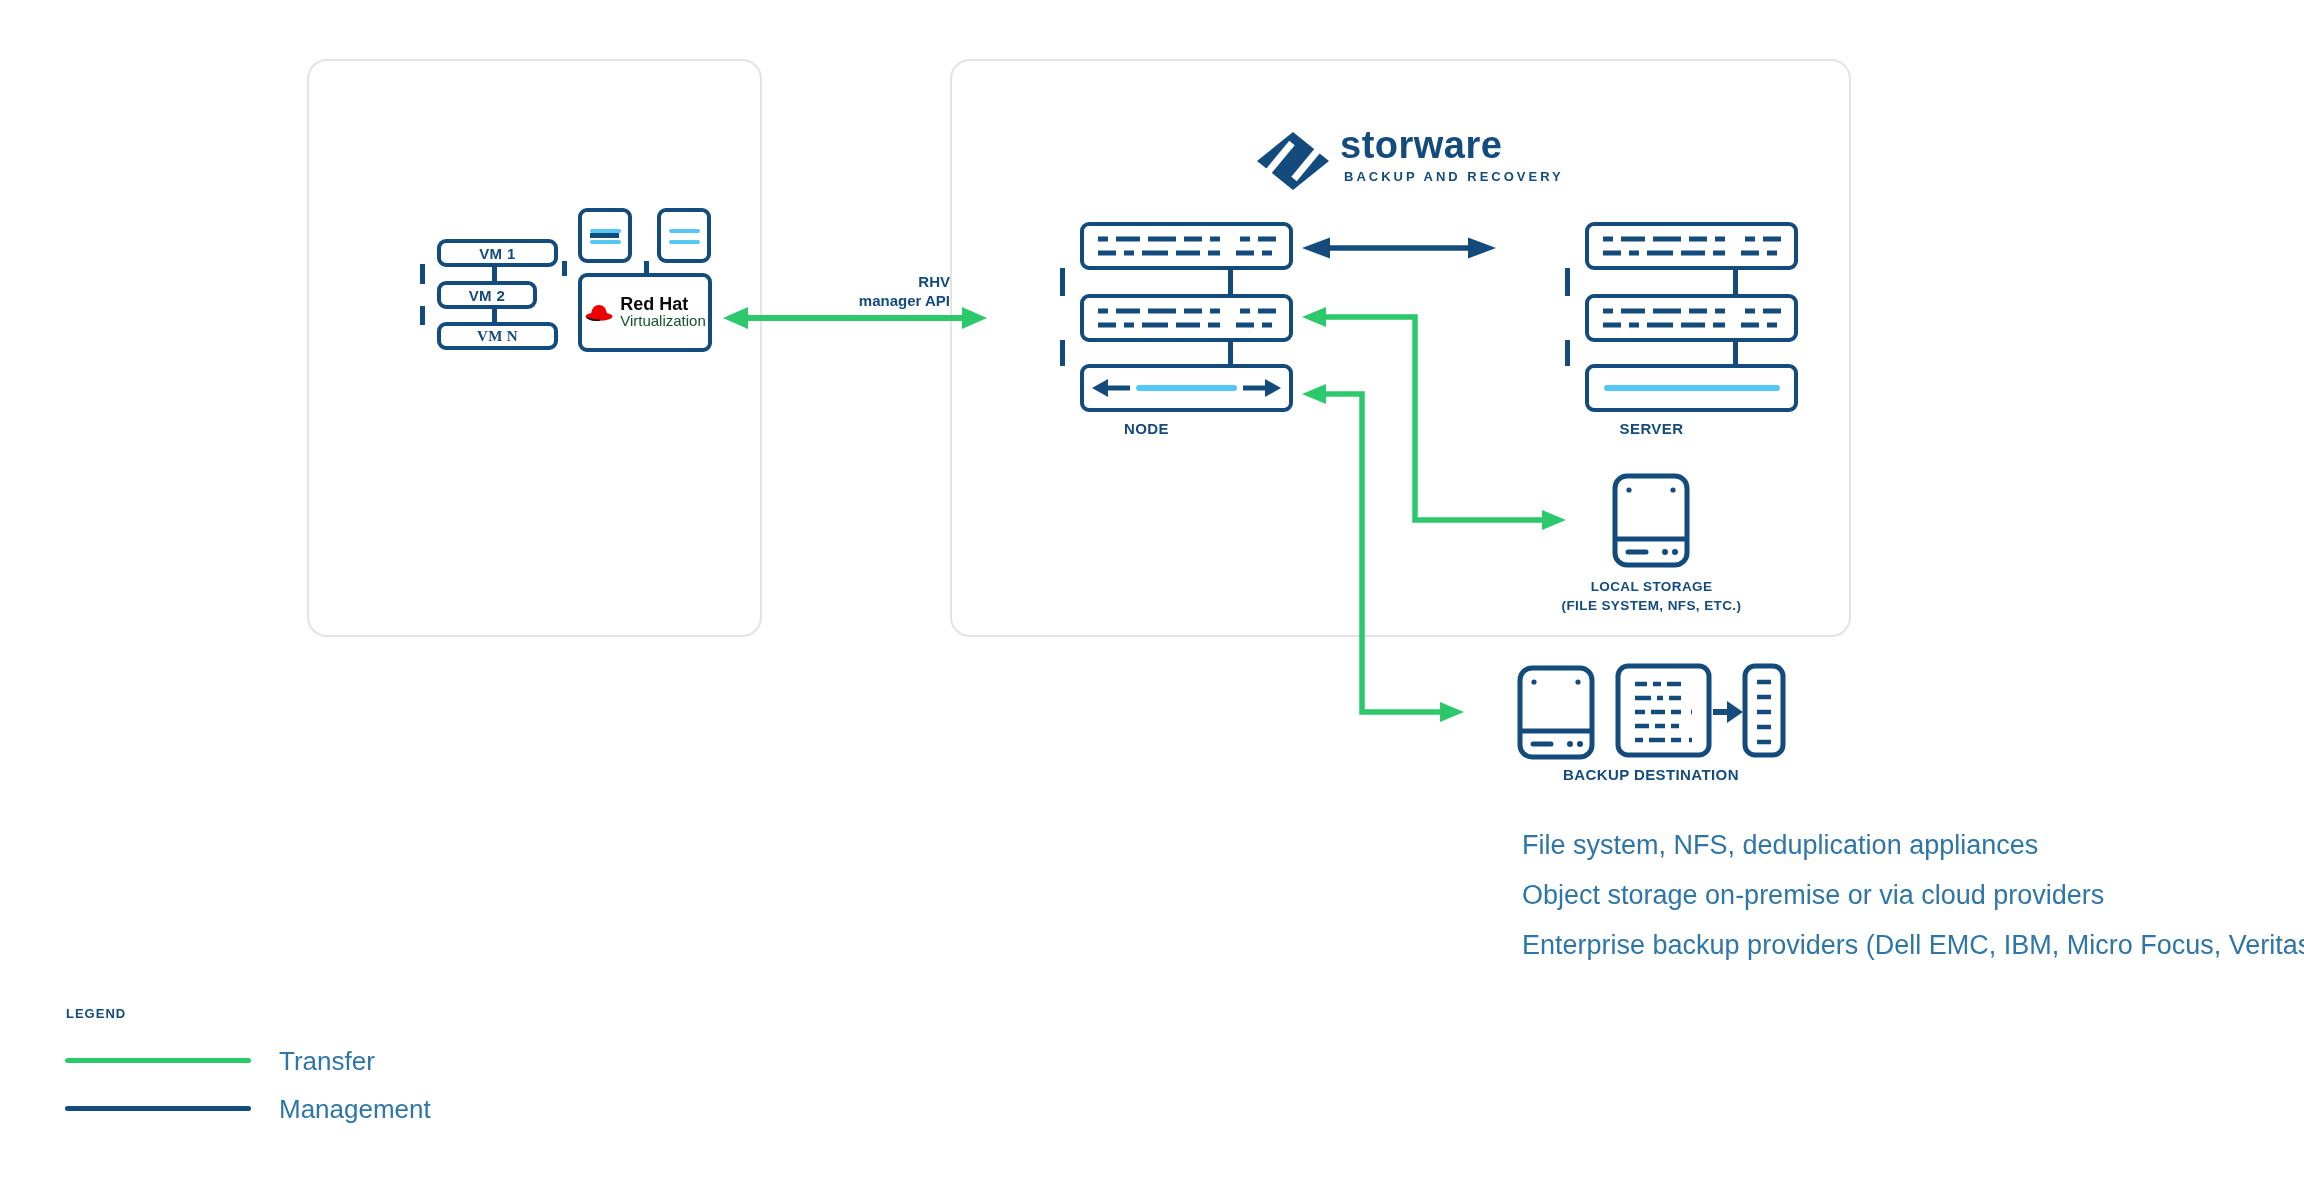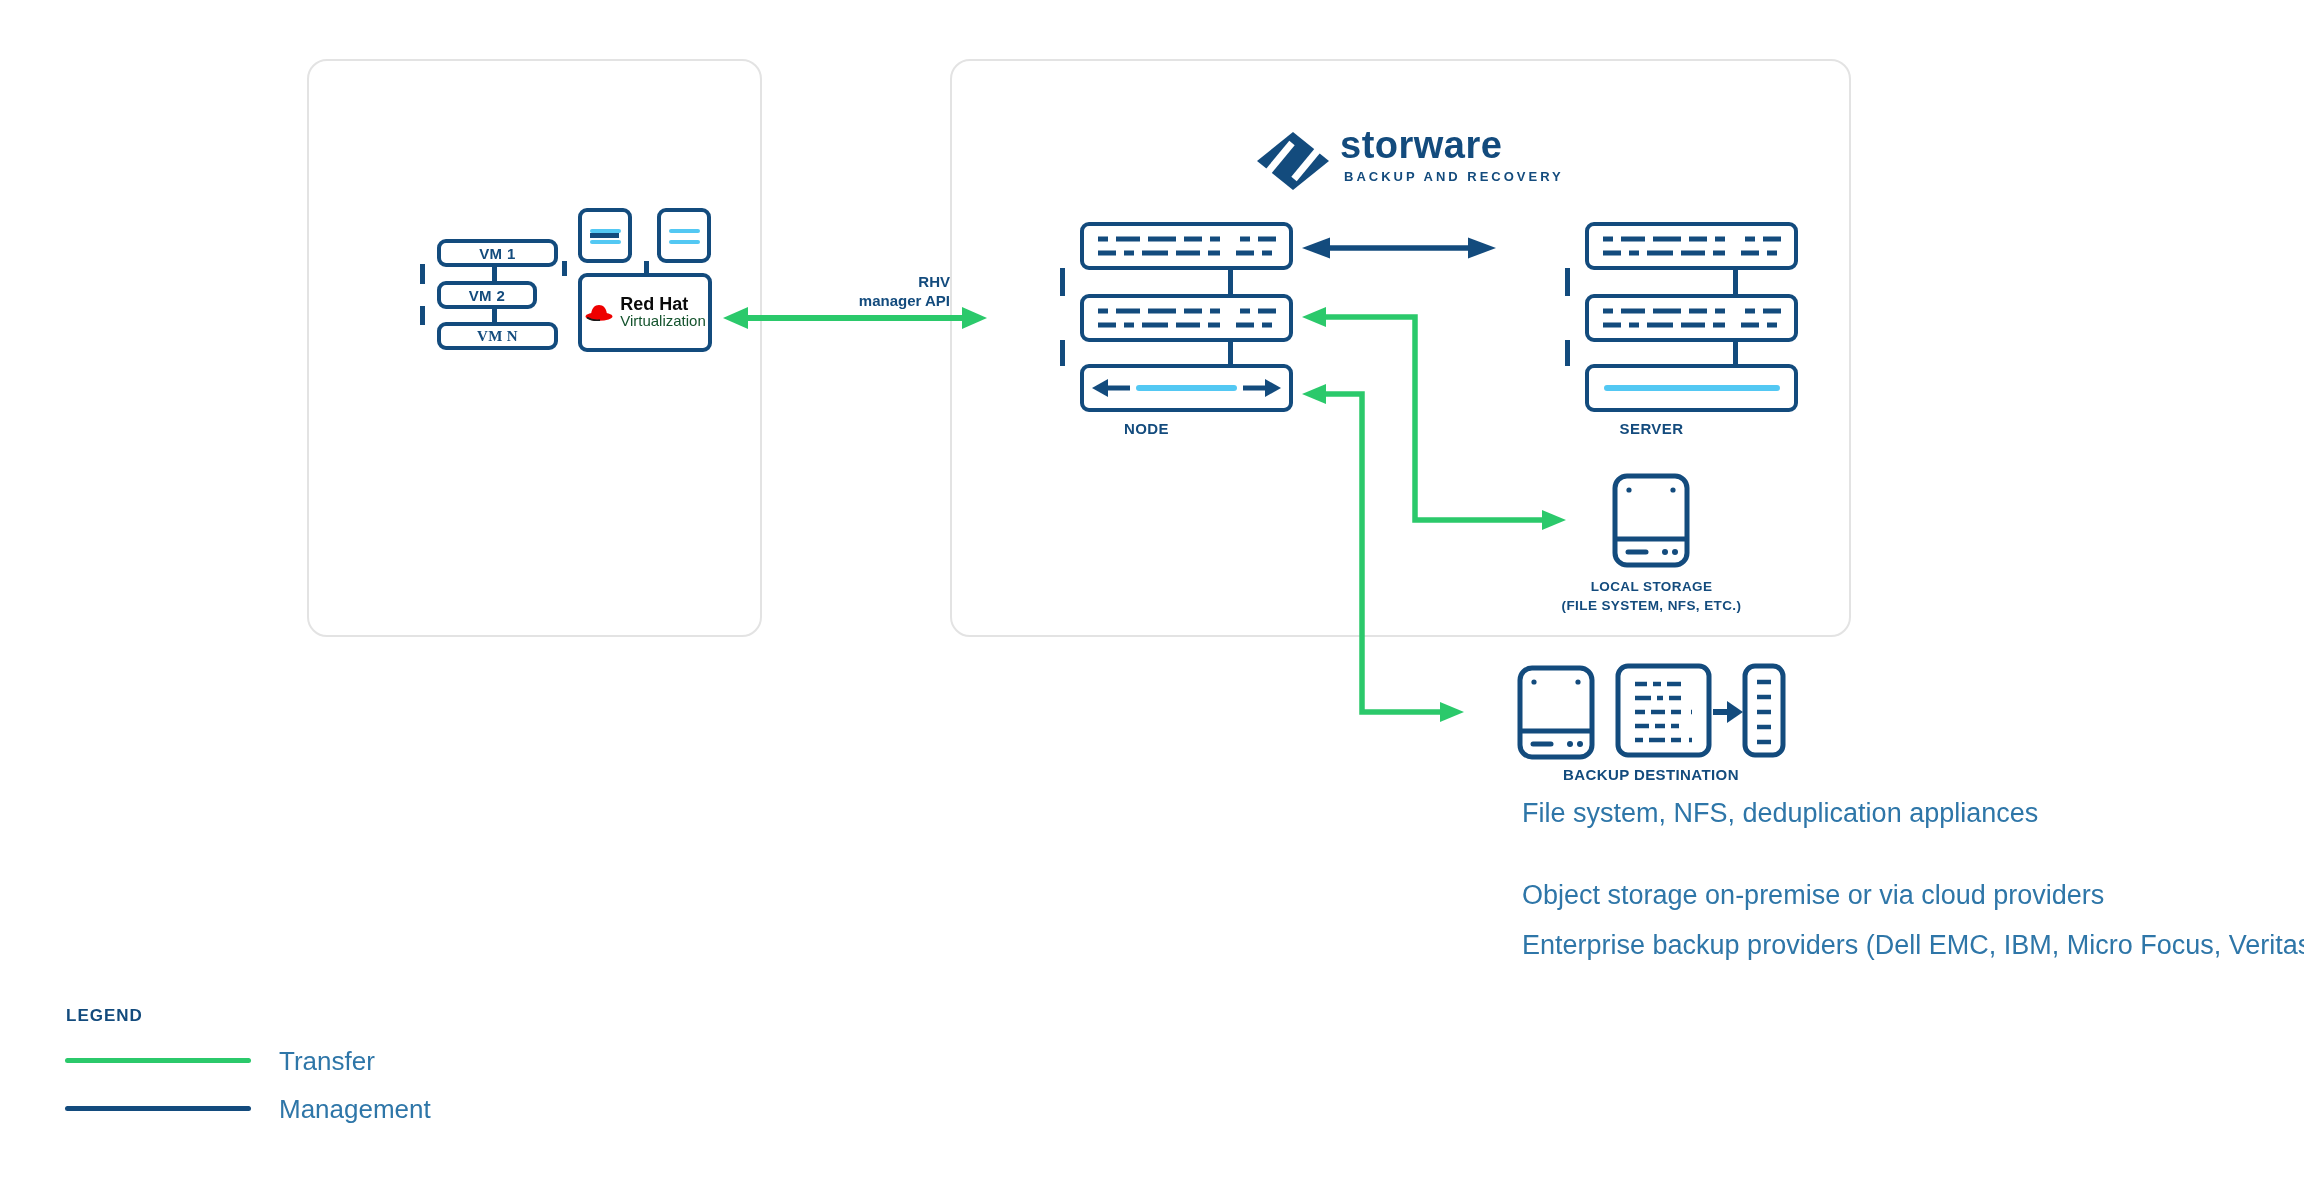--- a/index.html
+++ b/index.html
@@ -193,23 +193,23 @@
   <svg style="position:absolute;left:1742px;top:663px;" width="44" height="95" viewBox="0 0 44 95">
     <rect x="3" y="3" width="38" height="89" rx="10" fill="none" stroke="#134B7D" stroke-width="5"></rect>
     <line x1="15" y1="19" x2="29" y2="19" stroke="#134B7D" stroke-width="4.5"></line>
     <line x1="15" y1="34" x2="29" y2="34" stroke="#134B7D" stroke-width="4.5"></line>
     <line x1="15" y1="49" x2="29" y2="49" stroke="#134B7D" stroke-width="4.5"></line>
     <line x1="15" y1="64" x2="29" y2="64" stroke="#134B7D" stroke-width="4.5"></line>
     <line x1="15" y1="79" x2="29" y2="79" stroke="#134B7D" stroke-width="4.5"></line>
   </svg>
   <div class="iconlabel" style="left:1501px;top:766px;width:300px;font-size:15px;">BACKUP DESTINATION</div>
 
-  <div class="note" style="left:1522px;top:798px;">File system, NFS, deduplication appliances</div>
+  <div class="note" style="left:1522px;top:830px;">File system, NFS, deduplication appliances</div>
   <div class="note" style="left:1522px;top:880px;">Object storage on-premise or via cloud providers</div>
   <div class="note" style="left:1522px;top:930px;">Enterprise backup providers (Dell EMC, IBM, Micro Focus, Veritas)</div>
 
-  <div style="position:absolute;left:66px;top:1006px;font-weight:bold;font-size:17px;letter-spacing:1px;color:#134B7D;">LEGEND</div>
+  <div style="position:absolute;left:66px;top:1006px;font-weight:bold;font-size:13px;letter-spacing:1px;color:#134B7D;">LEGEND</div>
   <div class="legendline" style="left:65px;top:1058px;width:186px;background:#2BC96B;"></div>
   <div class="note" style="left:279px;top:1046px;font-size:26px;">Transfer</div>
   <div class="legendline" style="left:65px;top:1106px;width:186px;background:#134B7D;"></div>
   <div class="note" style="left:279px;top:1094px;font-size:26px;">Management</div>
 
 </div>
 
 </body></html>

